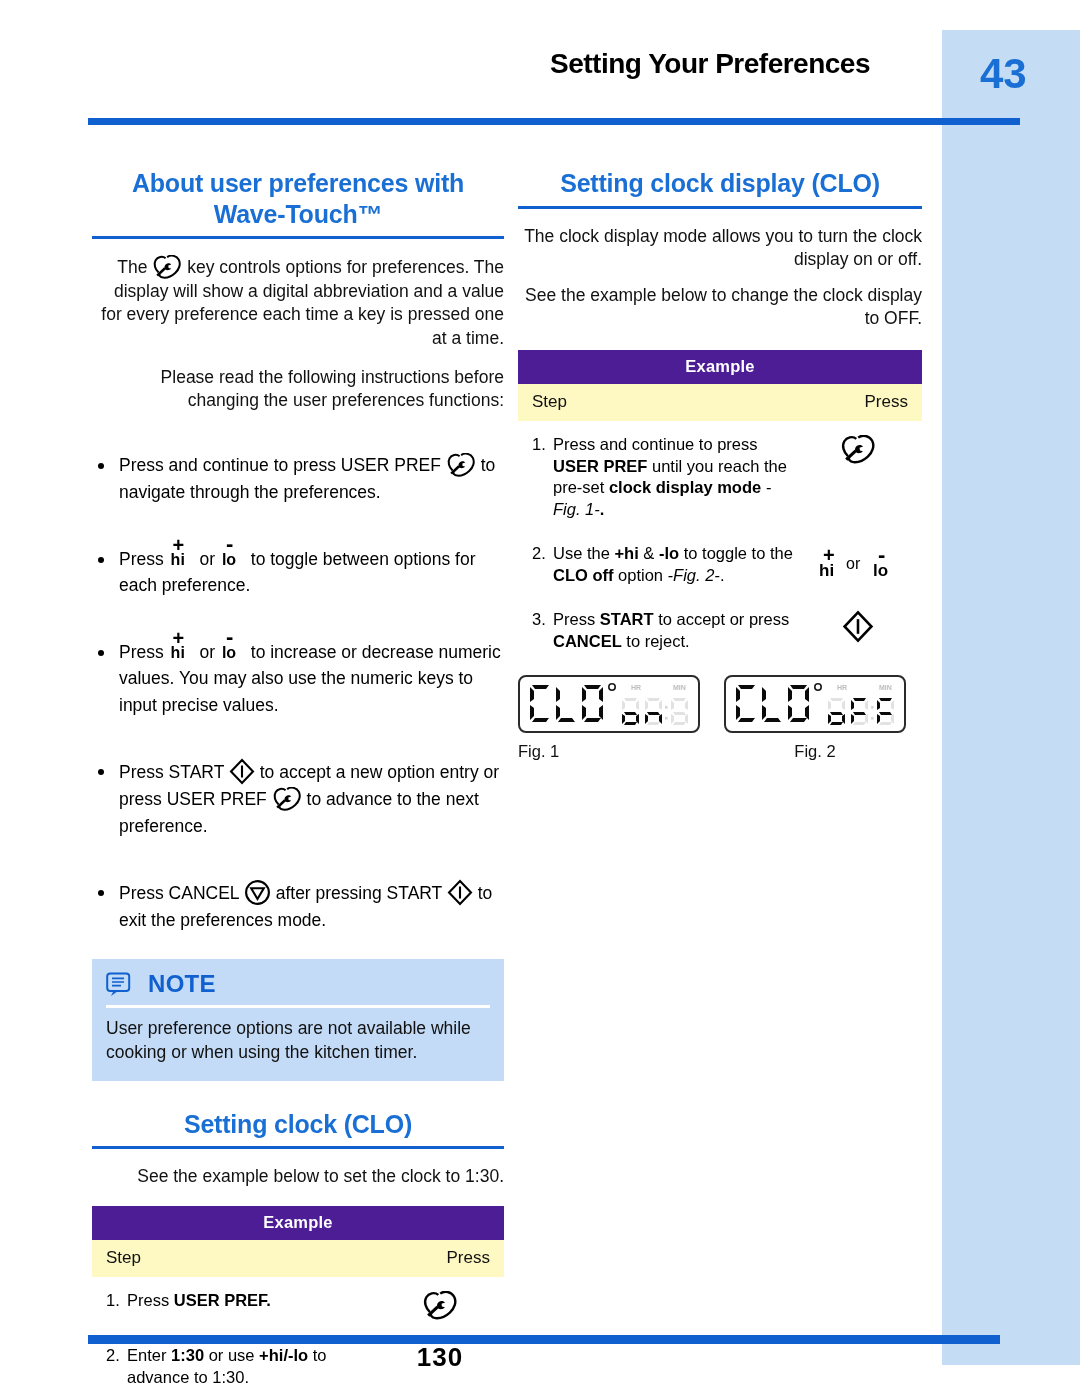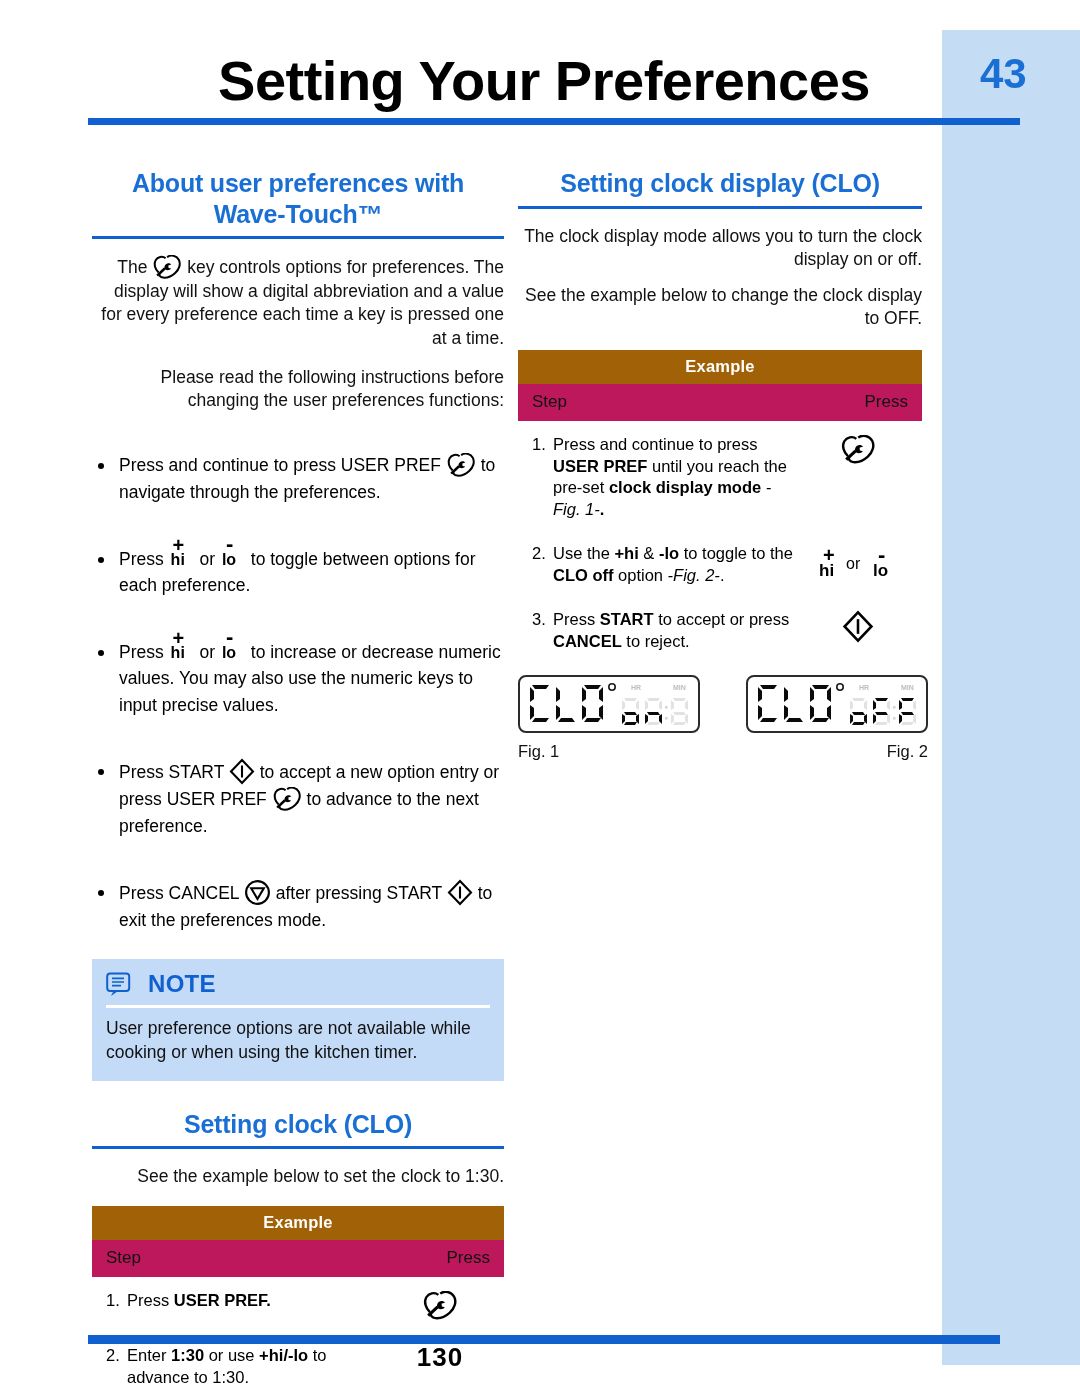--- a/index.html
+++ b/index.html
@@ -18,21 +18,21 @@
     position:absolute;left:942px;top:30px;width:138px;height:1335px;
     background:#c5dcf5;
   }
 
   
   .header{
     position:absolute;left:60px;top:48px;width:960px;height:66px;
   }
   .header-title{
     position:absolute;right:150px;top:0;
-    font-size:56px;font-weight:bold;letter-spacing:-0.5px;
+    font-size:28px;font-weight:bold;letter-spacing:-0.5px;
     white-space:nowrap;color:#000;
   }
   .header-page{
     position:absolute;left:920px;top:2px;
     font-size:42px;font-weight:bold;color:#1a6fd4;
   }
   .header-rule{
     position:absolute;left:88px;top:118px;width:932px;height:7px;background:#1061cf;
   }
   .footer-rule{
@@ -90,25 +90,25 @@
     margin-top:26px;background:#c3dbf7;padding:11px 14px 17px 14px;
   }
   .note-head{display:flex;align-items:center;gap:16px;}
   .note-title{font-size:24px;font-weight:bold;color:#1061cf;letter-spacing:0.3px;}
   .note-rule{height:3px;background:#ffffff;margin:7px 0 9px 0;}
   .note-body{font-size:17.5px;line-height:1.33;color:#111;}
 
   
   .table{margin-top:17px;width:100%;}
   .tbl-head{
-    background:#a16207;color:#fff;font-size:16.5px;font-weight:bold;
+    background:#4c1d95;color:#fff;font-size:16.5px;font-weight:bold;
     text-align:center;padding:7px 0 8px 0;letter-spacing:0.2px;
   }
   .tbl-sub{
-    background:#be185d;display:flex;justify-content:space-between;
+    background:#fef9c3;display:flex;justify-content:space-between;
     font-size:17px;padding:8px 14px 9px 14px;color:#111;
   }
   .tbl-row{
     display:flex;align-items:flex-start;
     padding:13px 0 0 0;min-height:42px;
   }
   .tbl-row .step{
     flex:1;font-size:16.5px;line-height:1.33;padding-left:14px;
     display:flex;
   }
@@ -116,28 +116,28 @@
   .tbl-row .press{
     width:128px;flex:none;display:flex;align-items:flex-start;
     justify-content:center;padding-top:1px;
   }
   .num-display{font-size:26px;font-weight:bold;letter-spacing:1px;line-height:0.9;}
 
   b{font-weight:bold;}
   i{font-style:italic;}
 
   
-  .figs{margin-top:22px;display:flex;gap:46px;}
+  .figs{margin-top:22px;display:flex;gap:24px;}
   .fig-wrap{width:182px;}
   .lcd{
     width:182px;height:58px;border:2px solid #2b2b2b;border-radius:8px;
     position:relative;background:#fff;box-sizing:border-box;
   }
   .fig-cap{font-size:16.5px;margin-top:9px;color:#111;}
-  .fig-cap.right{text-align:right;}
+  .fig-cap.right{text-align:center;}
   .lcd-svg{position:absolute;left:0;top:0;}
 </style>
 </head>
 <body>
 
 <div class="page">
 
   <div class="edge-band"></div>
 
   <div class="header">

